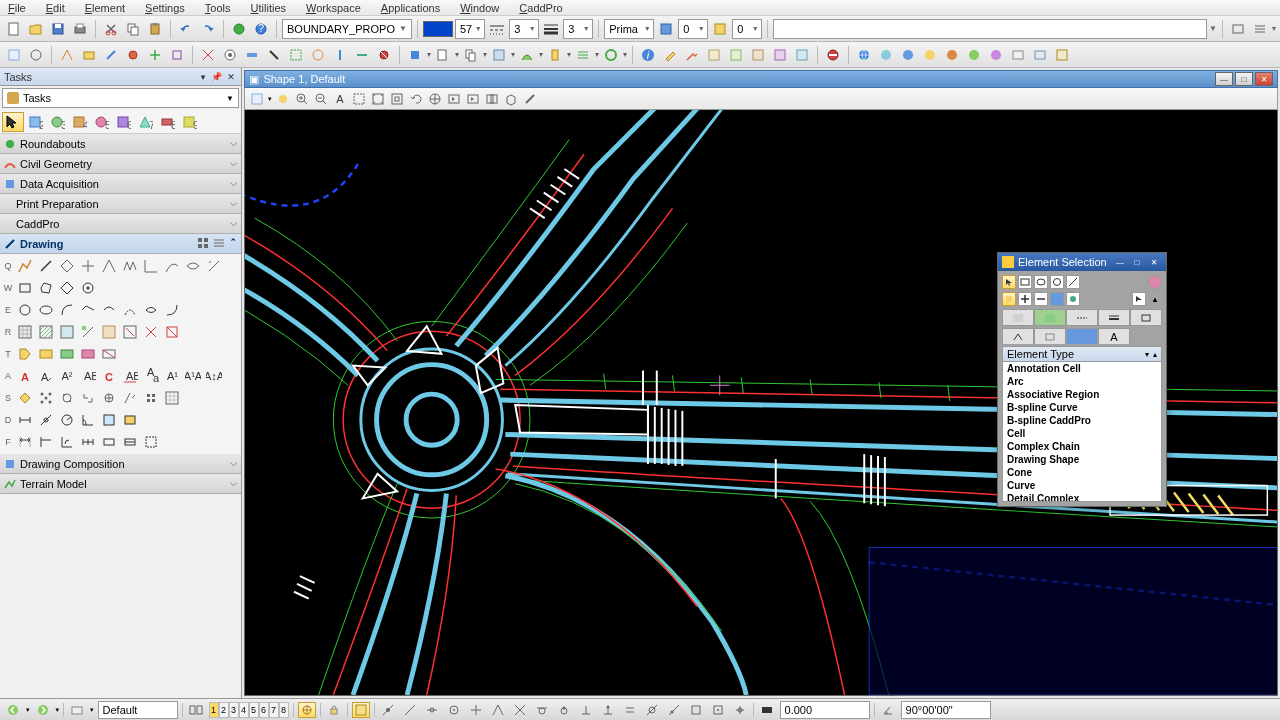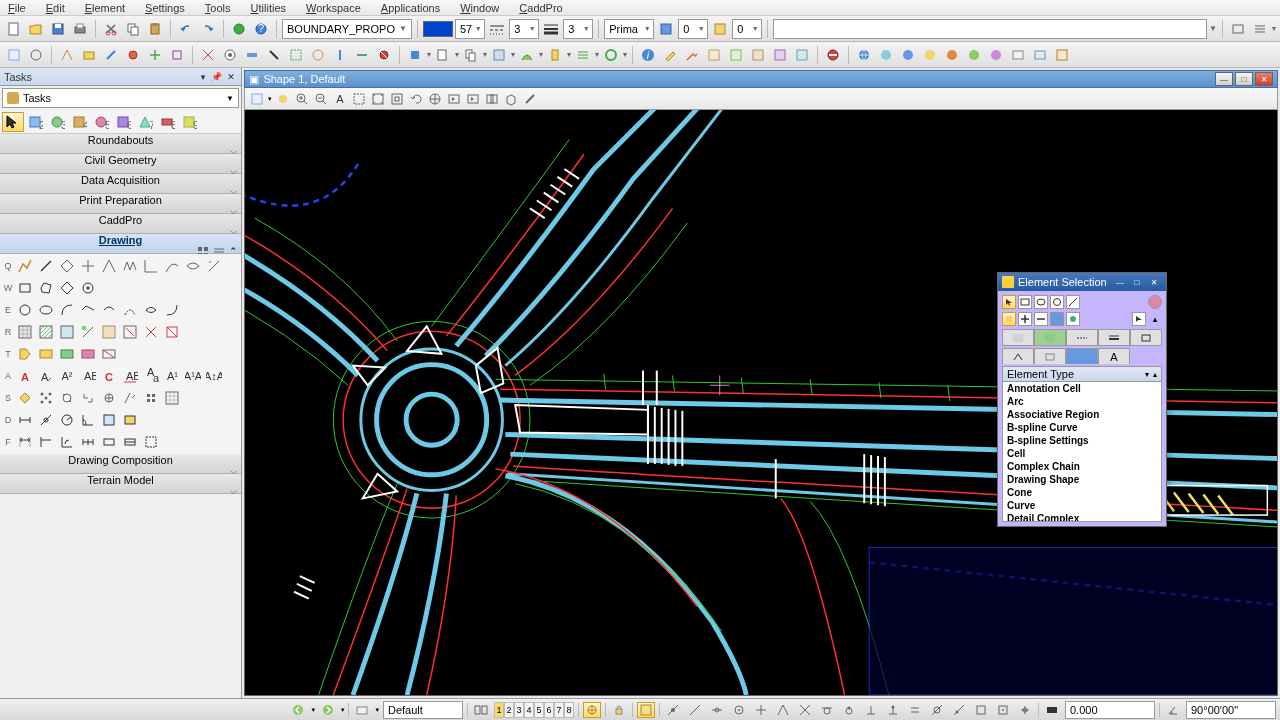--- a/index.html
+++ b/index.html
@@ -29,62 +29,62 @@
 .tasks-header .hdr-btns { margin-left: auto; display: flex; gap: 2px; }
 .tasks-header .hdr-btn { width: 12px; height: 12px; font-size: 9px; display: flex; align-items: center; justify-content: center; cursor: pointer; }
 .tasks-combo { height: 20px; margin: 2px; border: 1px solid #999; background: white; display: flex; align-items: center; padding: 0 4px; }
 .tasks-combo .icon { width: 12px; height: 12px; background: #d4a84c; margin-right: 4px; border-radius: 2px; }
 .tasks-combo .arrow { margin-left: auto; font-size: 8px; }
 
 .task-icons-row { height: 24px; display: flex; align-items: center; padding: 2px; gap: 0; background: #f4f4f4; border-bottom: 1px solid #ccc; }
 .task-icons-row .ticon { width: 22px; height: 20px; display: flex; align-items: center; justify-content: center; border: 1px solid transparent; cursor: pointer; font-size: 8px; position: relative; }
 .task-icons-row .ticon.active { background: linear-gradient(#fff2d0, #ffd966); border-color: #c9a030; }
 
-.task-category { height: 20px; background: linear-gradient(#e8e8e8, #d4d4d4); border-bottom: 1px solid #b0b0b0; display: flex; align-items: center; padding: 0 4px; cursor: pointer; flex-direction: column; }
+.task-category { height: 20px; background: linear-gradient(#e8e8e8, #d4d4d4); border-bottom: 1px solid #b0b0b0; display: flex; align-items: center; padding: 0 4px; cursor: pointer; }
 .task-category .caticon { width: 12px; height: 12px; margin-right: 4px; }
 .task-category .expand { margin-left: auto; font-size: 9px; color: #666; }
-.task-category.active { background: linear-gradient(#d8e4f4, #c0d4ec); font-weight: bold; color: #003366; text-decoration: underline; }
+.task-category.active { background: linear-gradient(#d8e4f4, #c0d4ec); font-weight: bold; color: #003366; }
 .task-category.active .extra-icons { margin-left: auto; display: flex; gap: 2px; }
 .task-category.active .extra-icons .ei { width: 14px; height: 14px; }
 
 .tool-grid { background: #f4f4f4; padding: 2px; display: flex; flex-direction: column; gap: 2px; }
 .tool-row { display: flex; gap: 1px; align-items: center; }
 .tool-row .letter { width: 12px; font-size: 9px; color: #666; text-align: center; }
 .tool-row .tool { width: 20px; height: 20px; border: 1px solid transparent; display: flex; align-items: center; justify-content: center; cursor: pointer; }
 
 
 .view-area { flex: 1; display: flex; flex-direction: column; background: #e8e8e8; padding: 2px; position: relative; }
 .view-titlebar { height: 18px; background: linear-gradient(#7fb0e0, #5a90cc); border: 1px solid #4070aa; display: flex; align-items: center; padding: 0 4px; color: white; font-size: 10px; }
 .view-titlebar .winbtns { margin-left: auto; display: flex; gap: 2px; }
 .view-titlebar .winbtn { width: 18px; height: 14px; background: linear-gradient(#f4f4f4, #d0d0d0); border: 1px solid #666; font-size: 8px; display: flex; align-items: center; justify-content: center; color: #333; }
 .view-titlebar .winbtn.close { background: linear-gradient(#e88070, #cc4030); color: white; }
 .view-toolbar { height: 22px; background: linear-gradient(#f8f8f8, #e8e8e8); border: 1px solid #999; border-top: none; display: flex; align-items: center; padding: 0 4px; gap: 3px; }
 .view-toolbar .vbtn { width: 16px; height: 16px; cursor: pointer; display: flex; align-items: center; justify-content: center; }
 .view-canvas { flex: 1; background: black; border: 1px solid #666; border-top: none; position: relative; overflow: hidden; }
 
 
-.elem-dialog { position: absolute; top: 142px; right: 110px; width: 170px; background: #c4b5fd; border: 1px solid #666; box-shadow: 2px 2px 8px rgba(0,0,0,0.3); z-index: 10; margin-top: 20px; }
+.elem-dialog { position: absolute; top: 142px; right: 110px; width: 170px; background: #a3a3a3; border: 1px solid #666; box-shadow: 2px 2px 8px rgba(0,0,0,0.3); z-index: 10; }
 .elem-dialog .dlg-title { height: 18px; background: linear-gradient(#4878c0, #2858a0); color: white; display: flex; align-items: center; padding: 0 4px; font-size: 10px; }
 .elem-dialog .dlg-title .dlgicon { width: 12px; height: 12px; margin-right: 4px; background: #ffcc40; }
 .elem-dialog .dlg-title .winbtns { margin-left: auto; display: flex; gap: 1px; }
 .elem-dialog .dlg-title .wbtn { width: 16px; height: 12px; font-size: 8px; display: flex; align-items: center; justify-content: center; cursor: pointer; }
 .elem-dialog .dlg-body { padding: 4px; }
 .elem-dialog .icon-row { display: flex; gap: 2px; margin-bottom: 3px; align-items: center; }
 .elem-dialog .icon-row .ibtn { width: 14px; height: 14px; border: 1px solid #999; background: #fff; cursor: pointer; display: flex; align-items: center; justify-content: center; font-size: 9px; }
 .elem-dialog .icon-row .ibtn.active { background: linear-gradient(#fff2d0, #ffd966); border-color: #c9a030; }
 .elem-dialog .icon-row .ibtn.blue { background: #6699dd; }
 .elem-dialog .tab-row { display: flex; border-bottom: 1px solid #999; margin-bottom: 2px; }
 .elem-dialog .tab-row .tab { flex: 1; height: 16px; border: 1px solid #999; border-bottom: none; background: #e0e0e0; display: flex; align-items: center; justify-content: center; cursor: pointer; font-size: 9px; }
 .elem-dialog .tab-row .tab.active { background: #a0d090; }
 .elem-dialog .type-header { height: 16px; background: linear-gradient(#e0e8f4, #c8d8ec); border: 1px solid #999; padding: 0 4px; display: flex; align-items: center; font-size: 10px; }
 .elem-dialog .type-list { border: 1px solid #999; border-top: none; max-height: 140px; overflow-y: auto; background: white; font-weight: bold; }
 .elem-dialog .type-list .item { padding: 1px 4px; font-size: 10px; cursor: pointer; }
 
 
-.statusbar { position: absolute; bottom: 0; left: 0; right: 0; height: 22px; background: linear-gradient(#f0f0f0, #d8d8d8); border-top: 1px solid #999; display: flex; align-items: center; padding: 0 4px; gap: 4px; justify-content: flex-end; }
+.statusbar { position: absolute; bottom: 0; left: 0; right: 0; height: 22px; background: linear-gradient(#f0f0f0, #d8d8d8); border-top: 1px solid #999; display: flex; align-items: center; padding: 0 4px; gap: 4px; }
 .statusbar .sbtn { width: 18px; height: 16px; border: 1px solid transparent; display: flex; align-items: center; justify-content: center; cursor: pointer; font-size: 10px; }
 .statusbar .sbtn.active { background: linear-gradient(#fff2d0, #ffd966); border-color: #c9a030; }
 .statusbar .scombo { height: 18px; border: 1px solid #999; background: white; padding: 0 4px; min-width: 80px; display: flex; align-items: center; }
 .statusbar .sfield { height: 16px; border: 1px solid #999; background: white; padding: 8px 4px; min-width: 90px; display: flex; align-items: center; font-size: 10px; }
 .statusbar .sep { width: 1px; height: 14px; background: #bbb; }
 .statusbar .nums { display: flex; }
 .statusbar .nums .n { width: 10px; height: 16px; border: 1px solid #bbb; display: flex; align-items: center; justify-content: center; font-size: 9px; background: #f4f4f4; cursor: pointer; }
 .statusbar .nums .n.active { background: #ffd966; }
 
 
@@ -1361,21 +1361,21 @@
           <div class="type-header">
             <span>Element Type</span>
             <span style="margin-left:auto;font-size:8px">▾</span>
             <span style="margin-left:4px;font-size:8px">▴</span>
           </div>
           <div class="type-list">
             <div class="item">Annotation Cell</div>
             <div class="item">Arc</div>
             <div class="item">Associative Region</div>
             <div class="item">B-spline Curve</div>
-            <div class="item">B-spline Settings</div>
+            <div class="item">B-spline CaddPro</div>
             <div class="item">Cell</div>
             <div class="item">Complex Chain</div>
             <div class="item">Drawing Shape</div>
             <div class="item">Cone</div>
             <div class="item">Curve</div>
             <div class="item">Detail Complex</div>
 
           </div>
         </div>
       </div>

